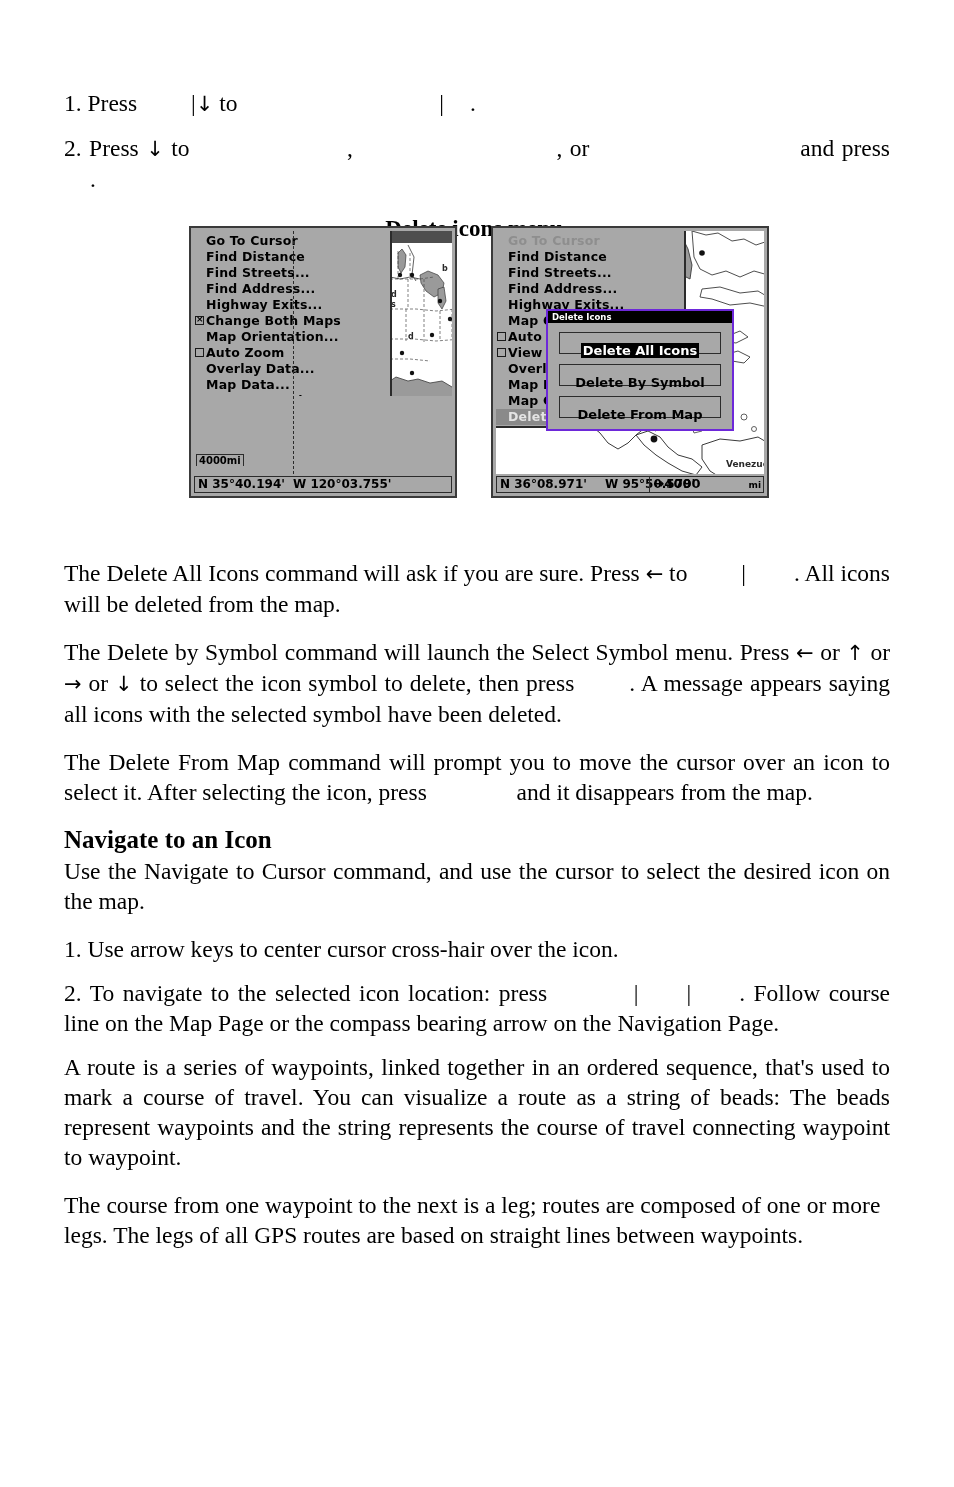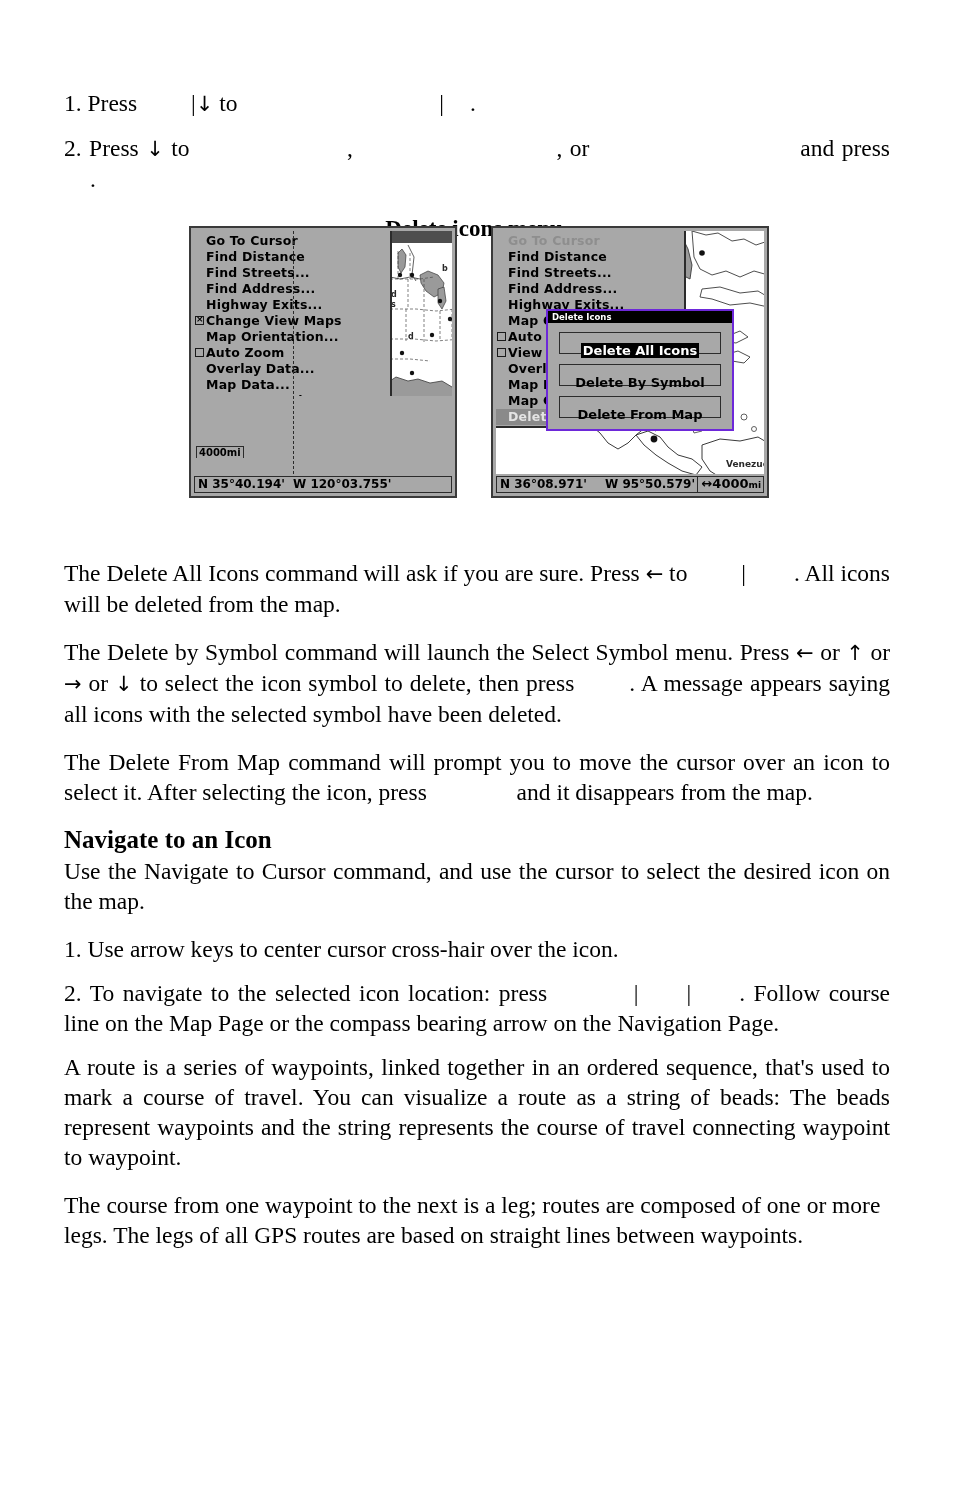--- a/index.html
+++ b/index.html
@@ -229,26 +229,26 @@
   }
   .statusbar .lat { position: absolute; left: 3px; top: 0; }
   .statusbar .lon { position: absolute; left: 98px; top: 0; }
   .gps.right .statusbar .lon { left: 108px; }
   .statusbar .rng {
     position: absolute; right: 2px; top: 0;
     border-left: 1.5px solid #2b2b2b;
     padding-left: 3px;
     font-size: 13px;
   }
-  .statusbar .rng .u { font-size: 9px; }
+  .statusbar .rng .u { font-size: 9px; margin-left: 48px; }
 
   .scalebox {
     position: absolute;
     left: 2px;
-    bottom: 16px;
+    bottom: 8px;
     font-size: 10px;
     font-weight: bold;
     line-height: 11px;
     border: 1.5px solid #2b2b2b;
     border-bottom: none;
     background: #a8a8a8;
     padding: 0 2px;
     z-index: 3;
   }
   .cursor-v {
@@ -346,21 +346,21 @@
         <div class="lower-gray"></div>
         <div class="cursor-v"></div>
         <div class="scalebox">4000mi</div>
 
         <div class="menu">
             <div class="mi"><span>Go To Cursor</span></div>
             <div class="mi"><span>Find Distance</span></div>
             <div class="mi"><span>Find Streets...</span></div>
             <div class="mi"><span>Find Address...</span></div>
             <div class="mi"><span>Highway Exits...</span></div>
-            <div class="mi checked"><span class="box"></span><span>Change View Maps</span></div>
+            <div class="mi checked"><span class="box"></span><span>Change Both Maps</span></div>
             <div class="mi"><span>Map Orientation...</span></div>
             <div class="mi"><span class="box"></span><span>Auto Zoom</span></div>
             <div class="mi"><span>Overlay Data...</span></div>
             <div class="mi"><span>Map Data...</span></div>
             <div class="mi"><span>Map Categories Drawn...</span></div>
             <div class="mi sel"><span>Delete My Icons...</span></div>
           </div>
       </div>
 
       <div class="statusbar">

